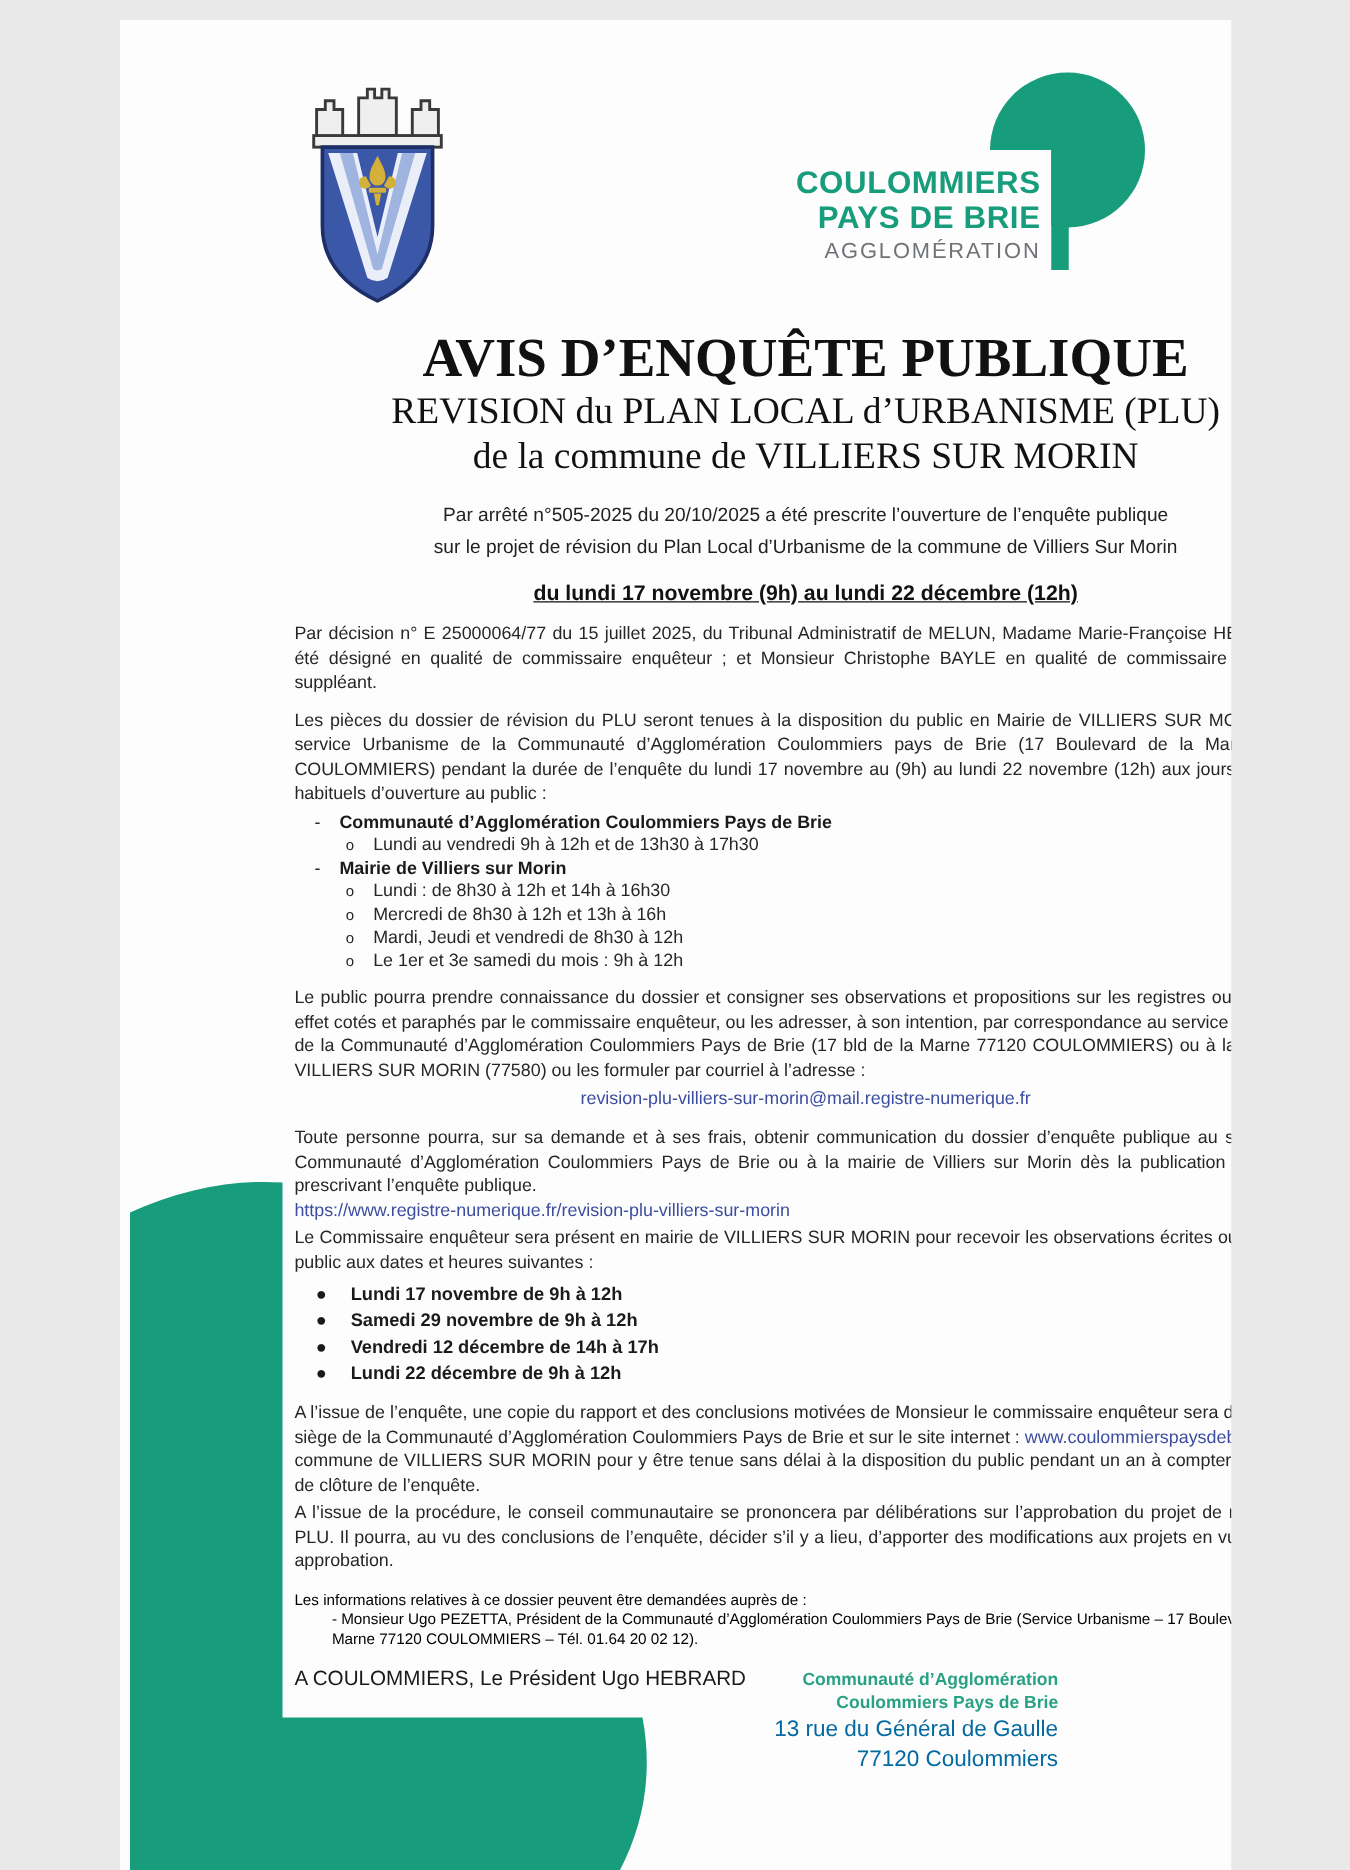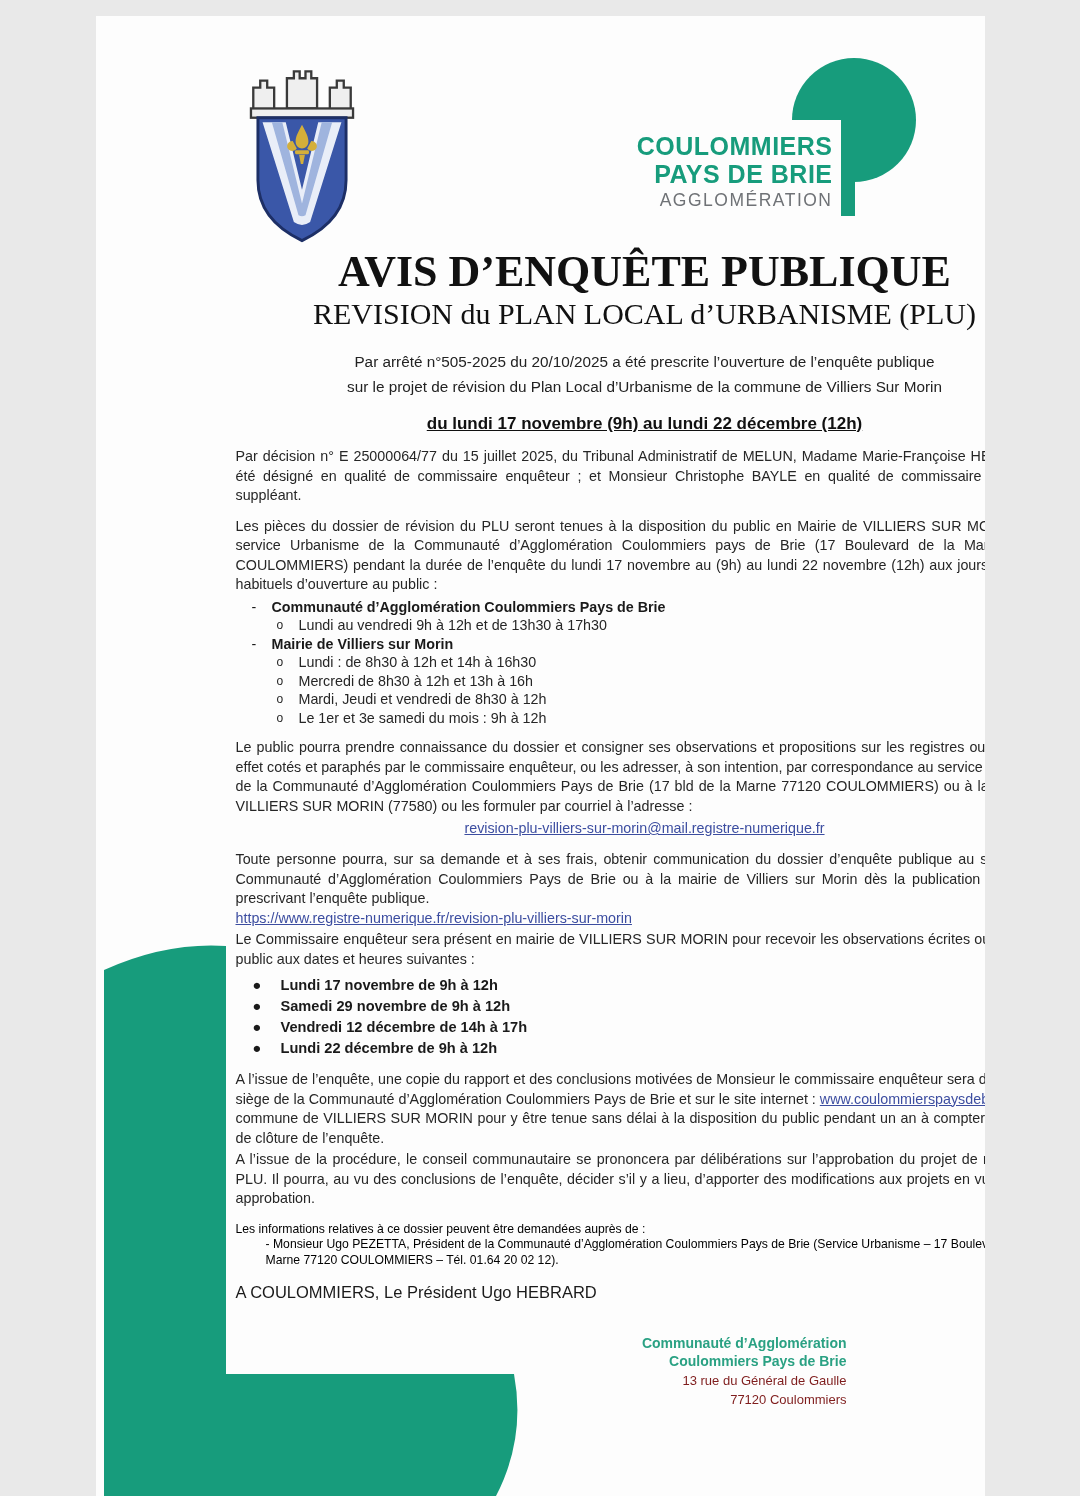--- a/index.html
+++ b/index.html
@@ -13,45 +13,45 @@
   .brandmark{position:absolute;right:66px;top:40px;width:150px;height:170px;z-index:1;}
   .brand{
     position:absolute;right:152px;top:118px;text-align:right;z-index:2;line-height:1.0;
   }
   .brand .b1{font-size:25px;font-weight:bold;color:#179C7C;letter-spacing:.5px;}
   .brand .b2{font-size:25px;font-weight:bold;color:#179C7C;letter-spacing:.5px;margin-top:3px;}
   .brand .b3{font-size:17.5px;color:#6f7276;letter-spacing:1.5px;margin-top:5px;}
   
   .greenL{position:absolute;left:0;top:922px;z-index:0;}
   
-  .content{position:absolute;left:140px;top:232px;width:818px;z-index:2;}
+  .content{position:absolute;left:140px;top:247px;width:818px;z-index:2;}
   .t1{font-family:"Liberation Serif",serif;font-weight:bold;font-size:44px;line-height:48px;text-align:center;color:#111;}
   .t2{font-family:"Liberation Serif",serif;font-weight:normal;font-size:30px;line-height:36px;text-align:center;color:#111;}
   .intro{font-size:15.3px;line-height:25px;text-align:center;margin-top:17px;color:#222;}
   .daterange{font-size:17px;line-height:24px;font-weight:bold;text-align:center;text-decoration:underline;margin-top:13px;color:#111;}
   .content p{font-size:14.3px;line-height:19.5px;text-align:justify;margin:11px 0 0 0;}
   .tight{margin-top:2px !important;}
-  a.link{color:#3C4DA0;text-decoration:underline;cursor:pointer;}
+  a.link{color:#3C4DA0;cursor:pointer;}
   .emailline{text-align:center;font-size:14.3px;line-height:21px;margin-top:2px;}
   
   .lvl1{display:flex;font-size:14.3px;line-height:18.5px;font-weight:bold;color:#1a1a1a;}
   .lvl1 .mk{width:20px;padding-left:16px;flex:none;font-weight:normal;}
   .lvl2{display:flex;font-size:14.3px;line-height:18.5px;}
   .lvl2 .mk{width:22px;padding-left:41px;flex:none;font-size:12px;}
   .dates{margin-top:6px;}
   .dates .d{display:flex;font-size:14.6px;line-height:21px;font-weight:bold;color:#1a1a1a;}
   .dates .mk{width:28px;padding-left:17px;flex:none;}
   
   .fine{font-size:12.2px;line-height:15.5px;margin-top:13px;color:#000000;}
   .fine .indent{padding-left:30px;}
   .signature{font-size:16.5px;margin-top:15px;color:#1a1a1a;}
   
   .footer{position:absolute;right:138px;top:1316px;text-align:right;z-index:2;line-height:1.0;}
   .footer .f1{font-size:14px;font-weight:bold;color:#2aa183;margin-top:4px;}
-  .footer .f2{font-size:13px;color:#7f1d1d;margin-top:6px;}
+  .footer .f2{font-size:18px;color:#0369a1;margin-top:6px;}
 </style>
 </head>
 <body>
 
 <div class="page">
 
   <svg class="coat" viewBox="0 0 100 150">
 
     <g stroke="#3a3a3a" stroke-width="2" fill="#efefef">
       <path d="M8,36 L8,16 L14,16 L14,10 L20,10 L20,16 L26,16 L26,36 Z"></path>
@@ -86,20 +86,21 @@
   </div>
 
   <svg class="greenL" width="440" height="566" viewBox="0 0 440 566">
     <path d="M8,32 Q70,4 130,8 L130,436 L418,436 Q430,500 400,558 L8,558 Z" fill="#179C7C"></path>
   </svg>
 
   <div class="content">
 
     <div class="t1">AVIS D’ENQUÊTE PUBLIQUE</div>
     <div class="t2">REVISION du PLAN LOCAL d’URBANISME (PLU)</div>
+    <div class="t2">de la commune de VILLIERS SUR MORIN</div>
 
     <div class="intro">
       <div>Par arrêté n°505-2025 du 20/10/2025 a été prescrite l’ouverture de l’enquête publique</div>
       <div>sur le projet de révision du Plan Local d’Urbanisme de la commune de Villiers Sur Morin</div>
     </div>
 
     <div class="daterange">du lundi 17 novembre (9h) au lundi 22 décembre (12h)</div>
 
     <p>Par décision n° E 25000064/77 du 15 juillet 2025, du Tribunal Administratif de MELUN, Madame Marie-Françoise HEBRARD a été désigné en qualité de commissaire enquêteur ; et Monsieur Christophe BAYLE en qualité de commissaire enquêteur suppléant.</p>
 

